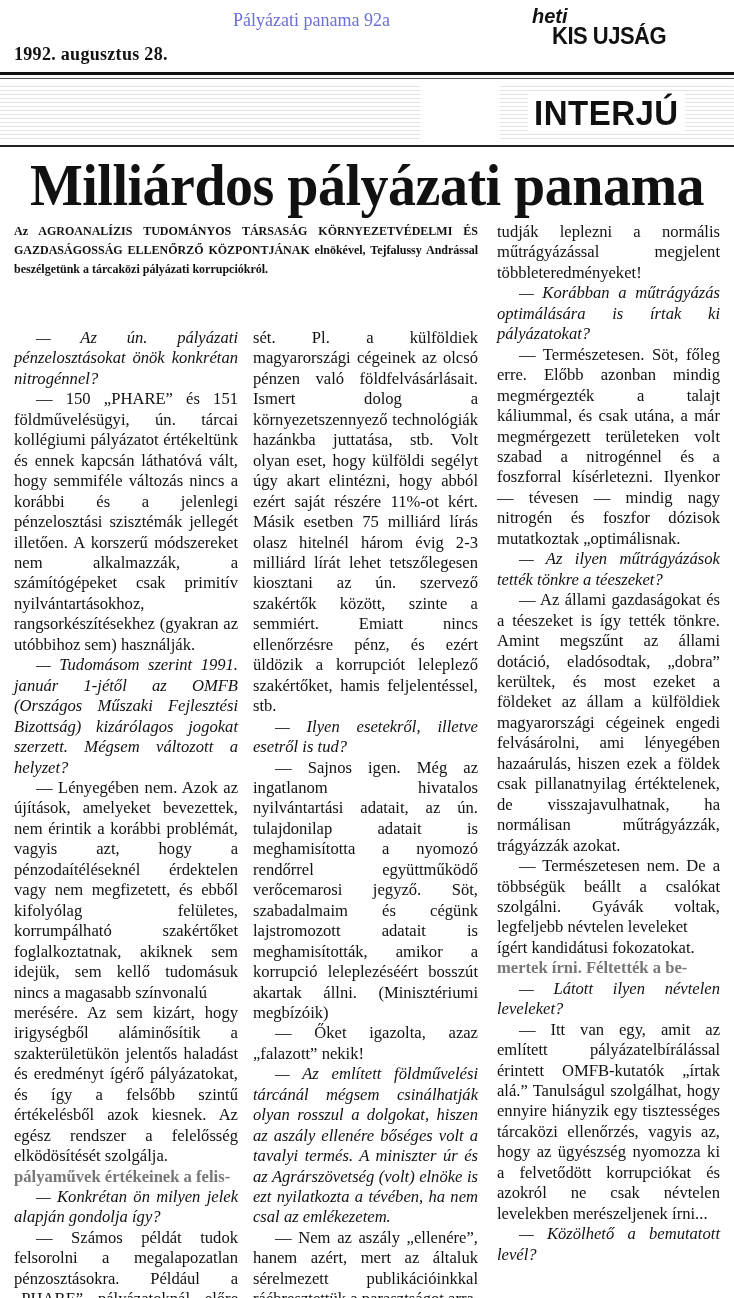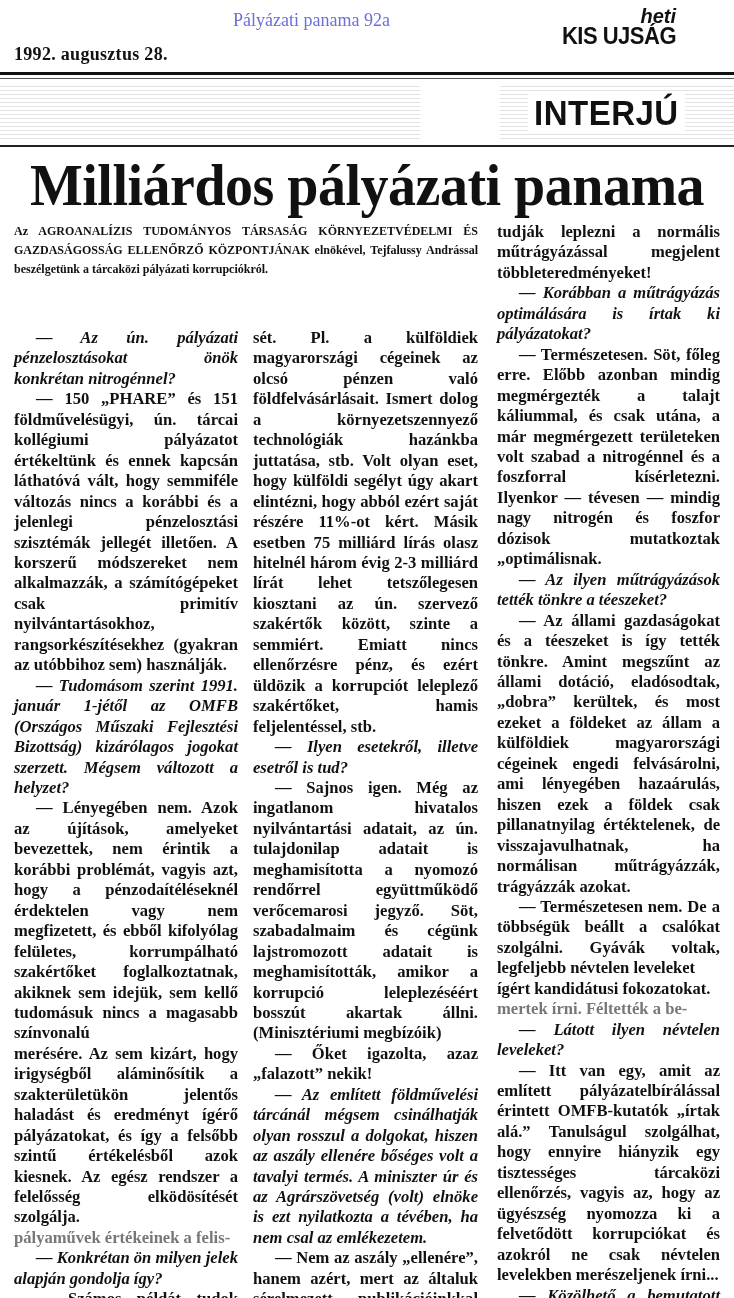--- a/index.html
+++ b/index.html
@@ -1,33 +1,33 @@
 <!DOCTYPE html>
 <html><head>
 <meta charset="utf-8">
 <style>
   html, body { margin: 0; padding: 0; background: #ffffff; }
   body { width: 734px; height: 1298px; overflow: hidden; position: relative; font-family: "Liberation Serif", "DejaVu Serif", serif; color: #111; }
   .doc-title { position: absolute; left: 233px; top: 10px; font-size: 18px; color: #6b6fd8; letter-spacing: 0px; }
   .date { position: absolute; left: 14px; top: 44px; font-size: 18px; font-weight: bold; letter-spacing: 0.3px; }
-  .masthead { position: absolute; left: 526px; top: 6px; width: 150px; text-align: right; }
+  .masthead { position: absolute; left: 552px; top: 6px; width: 150px; text-align: left; }
   .masthead .heti { font-family: "Liberation Sans", sans-serif; font-style: italic; font-weight: bold; font-size: 20px; line-height: 20px; display: block; margin-left: -20px; }
   .masthead .kis { font-family: "Liberation Sans", sans-serif; font-weight: 900; font-size: 22px; line-height: 22px; display: block; letter-spacing: -0.5px; transform: scaleY(1.05); }
   .rule-top { position: absolute; left: 0; top: 72px; width: 734px; height: 3px; background: #111; }
   .rule-top2 { position: absolute; left: 0; top: 78px; width: 734px; height: 1px; background: #555; }
   .dither { position: absolute; left: 0; top: 84px; width: 734px; height: 58px;
     background-image: repeating-linear-gradient(0deg, rgba(0,0,0,0.0) 0px, rgba(0,0,0,0.0) 3px, rgba(0,0,0,0.18) 3px, rgba(0,0,0,0.18) 4px);
     opacity: 0.6; }
   .dither-gap { position: absolute; left: 420px; top: 84px; width: 80px; height: 58px; background: #fff; }
   .section-label { position: absolute; left: 528px; top: 95px; background: #fff; padding: 0 6px; font-family: "Liberation Sans", sans-serif; font-weight: 900; font-size: 33px; line-height: 36px; letter-spacing: 0.5px; transform: scaleY(1.05); }
   .rule-bottom { position: absolute; left: 0; top: 145px; width: 734px; height: 2px; background: #222; }
   .headline { position: absolute; left: 14px; top: 150px; width: 706px; text-align: center; font-weight: bold; font-size: 56px; line-height: 70px; letter-spacing: -0.5px; transform: scaleY(1.05); }
   .lead { position: absolute; left: 14px; top: 222px; width: 464px; font-weight: bold; font-size: 12px; line-height: 19px; text-align: justify; }
   .col { position: absolute; font-size: 16.6px; line-height: 20.45px; text-align: justify; hyphens: manual; }
-  .col p { margin: 0; text-indent: 22px; font-weight: bold; }
+  .col p { margin: 0; text-indent: 22px; }
   .col p.cont { text-indent: 0; }
   .col p.q { font-style: italic; }
   .col1 { left: 14px; top: 328px; width: 224px; }
   .col2 { left: 253px; top: 328px; width: 225px; }
   .col3 { left: 497px; top: 222px; width: 223px; }
   .grey { color: #777; }
   .heavy { font-weight: bold; }
 </style>
 </head>
 <body>

